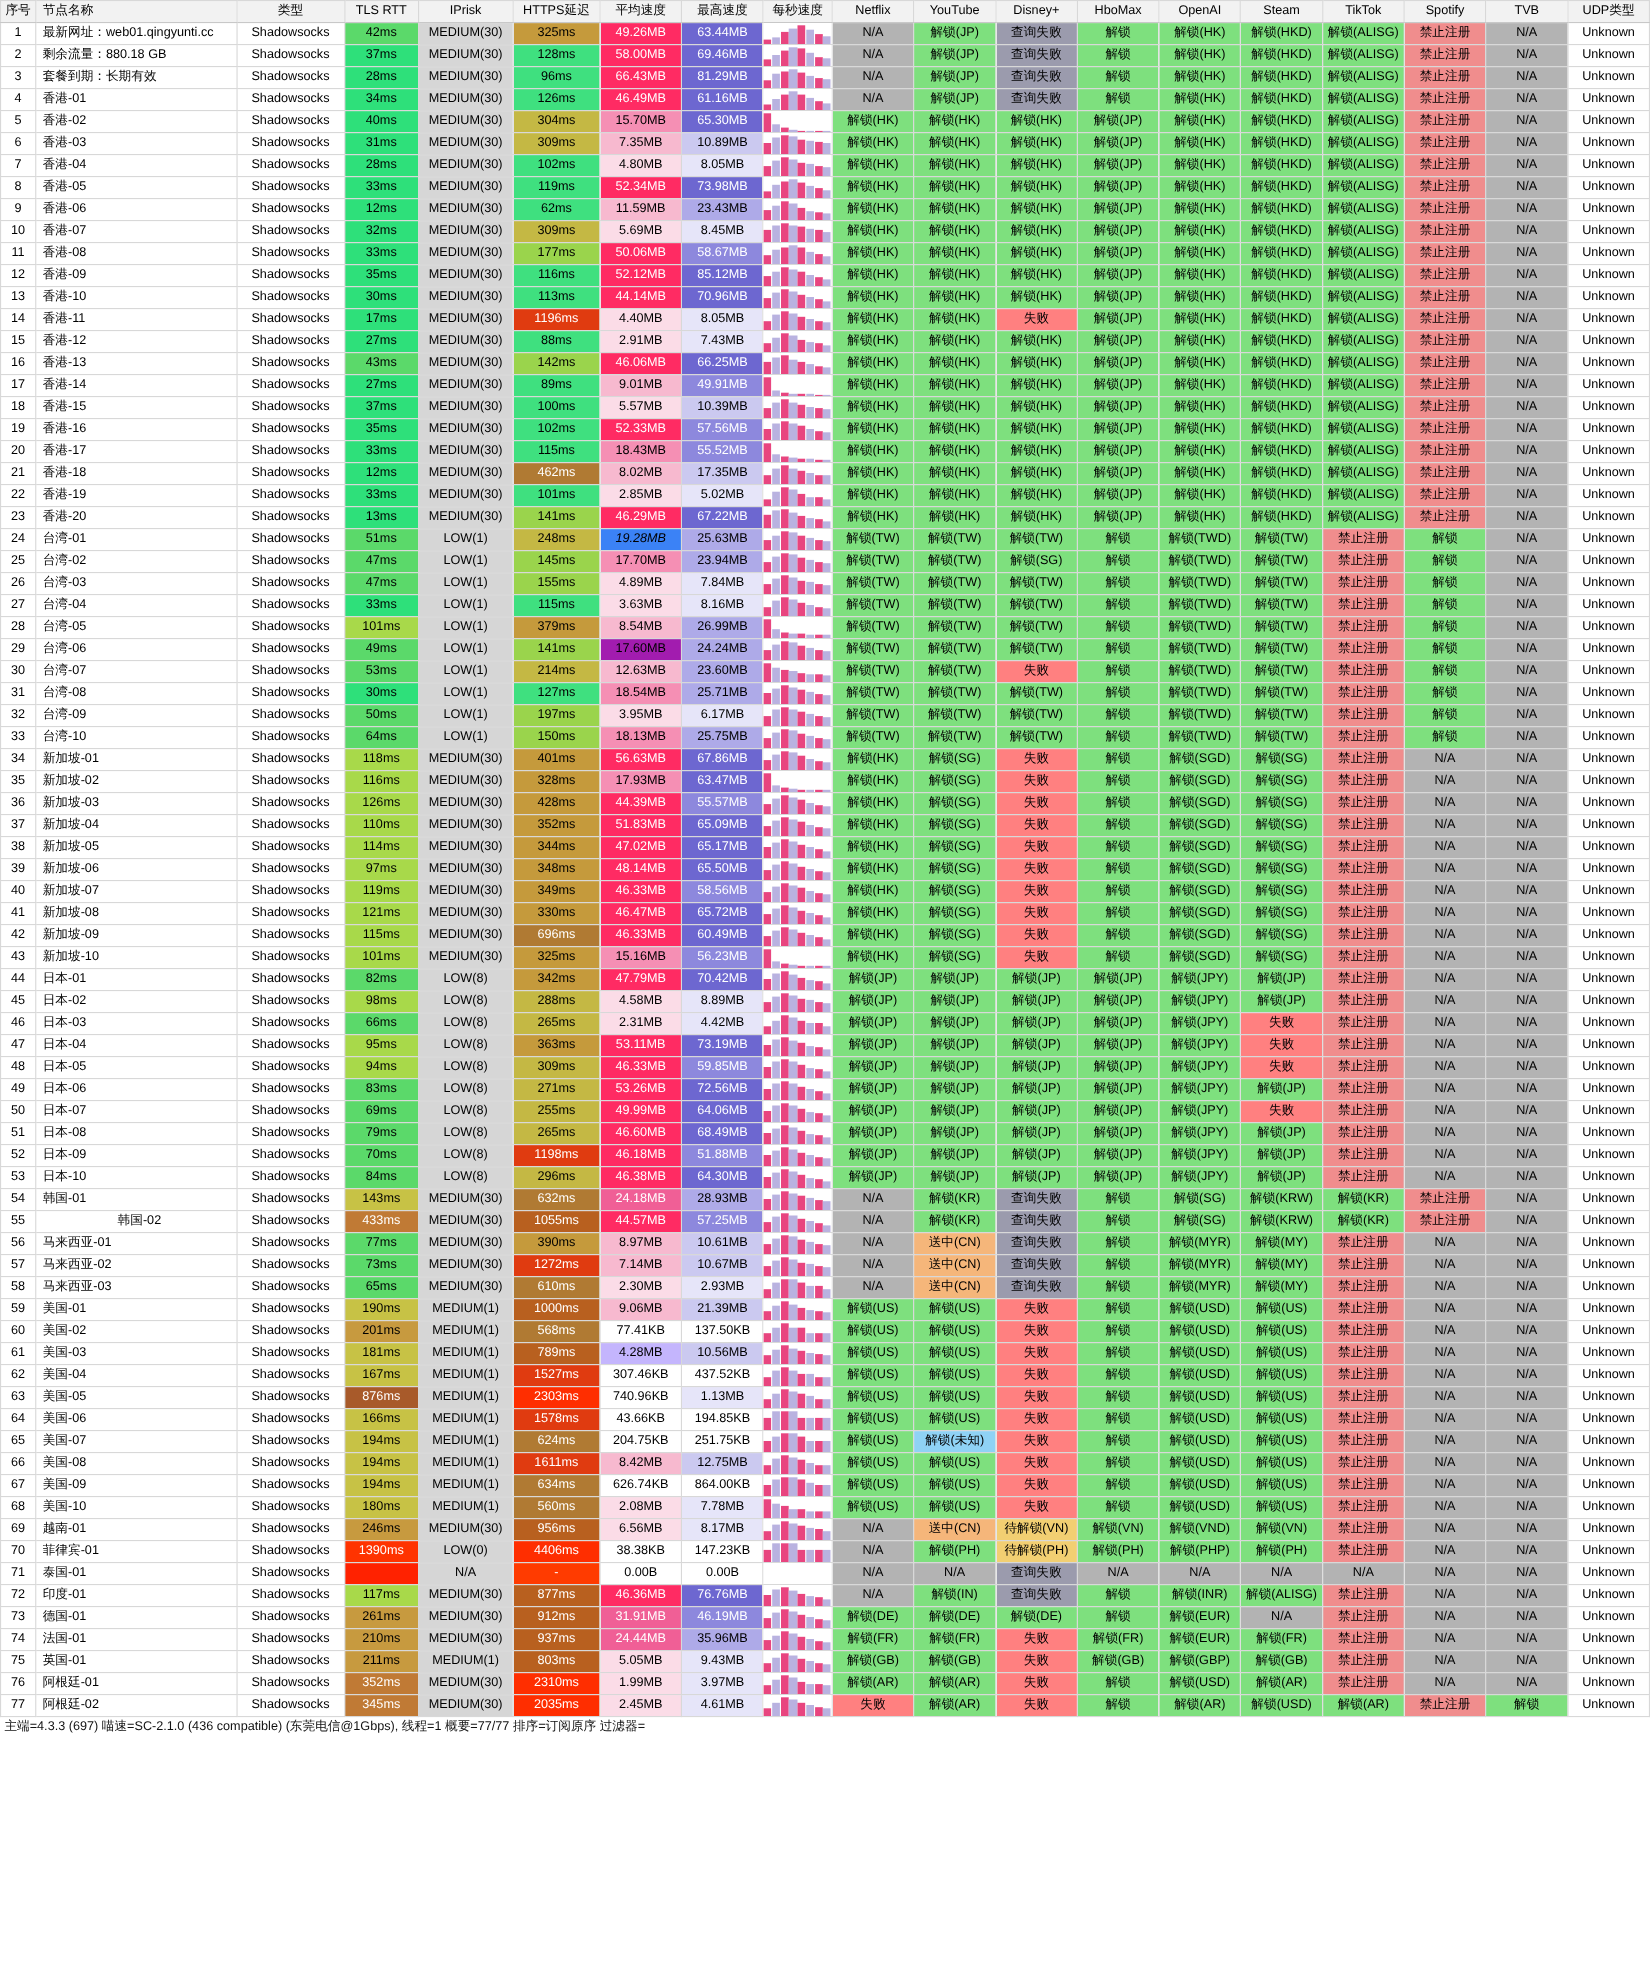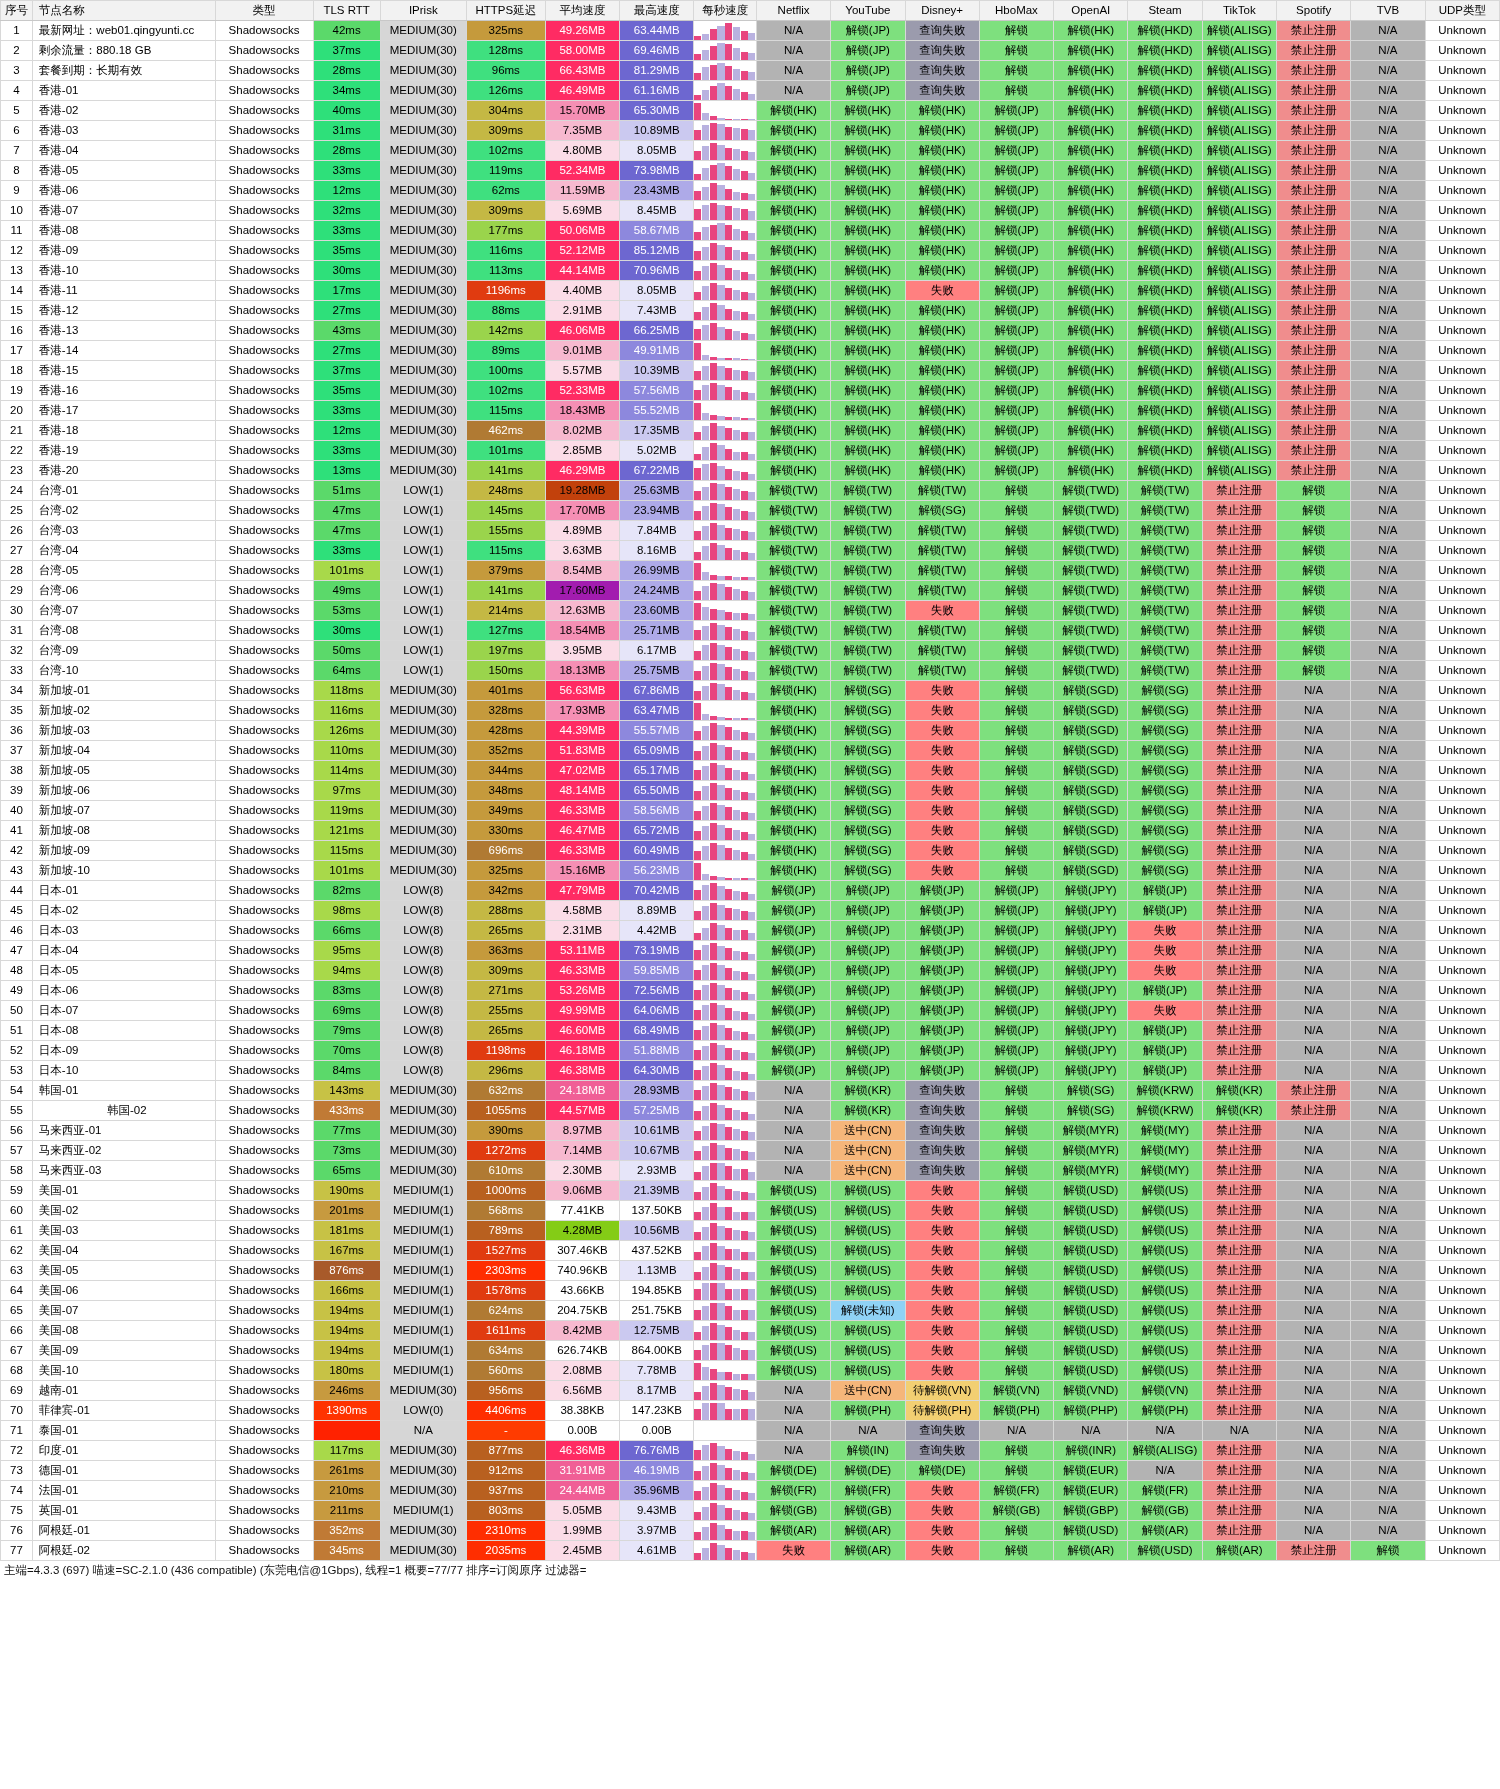--- a/index.html
+++ b/index.html
@@ -793,21 +793,21 @@
             <td class="c-svc" style="background: rgb(179, 179, 179); color: rgb(0, 0, 0);">N/A</td>
             <td class="c-udp">Unknown</td>
           </tr>
           <tr>
             <td class="c-idx">24</td>
             <td class="c-name" style="text-align: left;">台湾-01</td>
             <td class="c-type">Shadowsocks</td>
             <td class="c-tls" style="background: rgb(91, 217, 106); color: rgb(0, 0, 0);">51ms</td>
             <td class="c-ip" style="background: rgb(214, 214, 214); color: rgb(0, 0, 0);">LOW(1)</td>
             <td class="c-https" style="background: rgb(196, 184, 68); color: rgb(0, 0, 0);">248ms</td>
-            <td class="c-avg" style="background: #c2410c; color: rgb(0, 0, 0);">19.28MB</td>
+            <td class="c-avg" style="background: #3b82f6; color: rgb(0, 0, 0); font-style: italic;">19.28MB</td>
             <td class="c-max" style="background: rgb(174, 170, 232); color: rgb(0, 0, 0);">25.63MB</td>
             <td class="c-spark">
               <div class="spark">
                 <i style="left: 0%; width: 11.5%; height: 8.94737px;"></i>
                 <i class="b" style="left: 12.5%; width: 11.5%; height: 13.4211px;"></i>
                 <i style="left: 25%; width: 11.5%; height: 17px;"></i>
                 <i class="b" style="left: 37.5%; width: 11.5%; height: 15.6579px;"></i>
                 <i style="left: 50%; width: 11.5%; height: 12.5263px;"></i>
                 <i class="b" style="left: 62.5%; width: 11.5%; height: 10.7368px;"></i>
                 <i style="left: 75%; width: 11.5%; height: 8.94737px;"></i>
@@ -1977,21 +1977,21 @@
             <td class="c-svc" style="background: rgb(179, 179, 179); color: rgb(0, 0, 0);">N/A</td>
             <td class="c-udp">Unknown</td>
           </tr>
           <tr>
             <td class="c-idx">61</td>
             <td class="c-name" style="text-align: left;">美国-03</td>
             <td class="c-type">Shadowsocks</td>
             <td class="c-tls" style="background: rgb(199, 194, 69); color: rgb(0, 0, 0);">181ms</td>
             <td class="c-ip" style="background: rgb(214, 214, 214); color: rgb(0, 0, 0);">MEDIUM(1)</td>
             <td class="c-https" style="background: rgb(184, 96, 31); color: rgb(255, 255, 255);">789ms</td>
-            <td class="c-avg" style="background: #84cc16; color: rgb(0, 0, 0);">4.28MB</td>
+            <td class="c-avg" style="background: #c4b5fd; color: rgb(0, 0, 0);">4.28MB</td>
             <td class="c-max" style="background: rgb(203, 201, 240); color: rgb(0, 0, 0);">10.56MB</td>
             <td class="c-spark">
               <div class="spark">
                 <i style="left: 0%; width: 11.5%; height: 7.84615px;"></i>
                 <i class="b" style="left: 12.5%; width: 11.5%; height: 13.0769px;"></i>
                 <i style="left: 25%; width: 11.5%; height: 17px;"></i>
                 <i class="b" style="left: 37.5%; width: 11.5%; height: 14.3846px;"></i>
                 <i style="left: 50%; width: 11.5%; height: 11.7692px;"></i>
                 <i class="b" style="left: 62.5%; width: 11.5%; height: 10.4615px;"></i>
                 <i style="left: 75%; width: 11.5%; height: 9.15385px;"></i>

